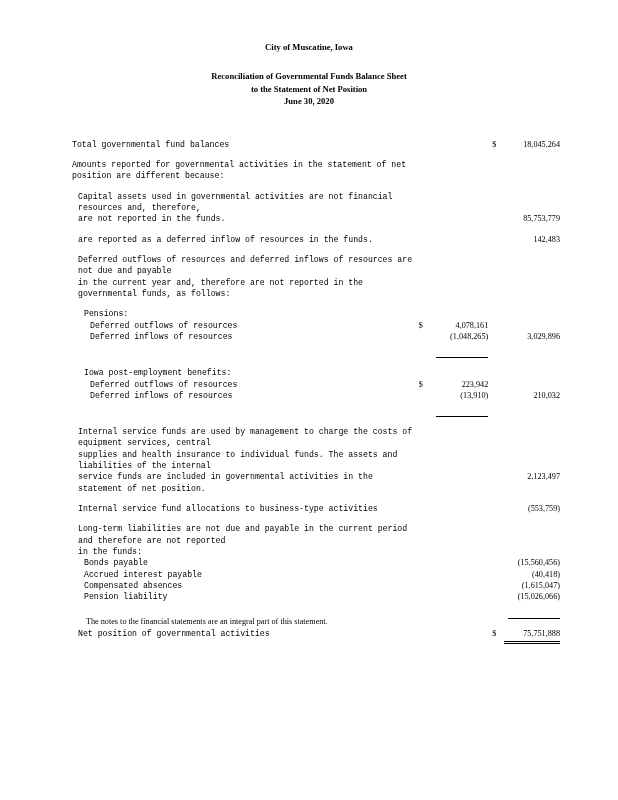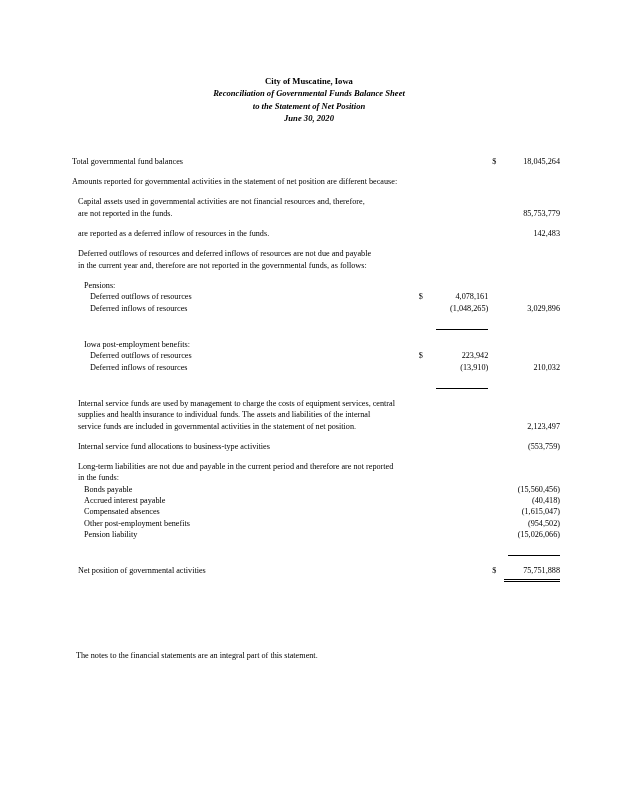--- a/index.html
+++ b/index.html
@@ -22,41 +22,41 @@
     padding: 0;
     box-sizing: border-box;
   }
   .header {
     text-align: center;
     font-weight: bold;
     font-size: 8.5px;
     line-height: 1.45;
   }
   .header .title-city {
-    margin-top: 75px;
+    margin-top: 41px;
     font-size: 8.6px;
   }
   .header .title-block {
-    font-style: italic;
+    margin-top: 17px;
   }
   .header .title-block div {
     font-size: 8.6px;
   }
   table.main {
     margin-top: 22px;
     width: 100%;
     border-collapse: collapse;
     font-size: 8.2px;
   }
   table.main td {
     vertical-align: top;
     padding: 0;
     line-height: 1.38;
   }
-  .col-label { width: 430px; padding-left: 72px !important; box-sizing: border-box; }
+  .col-label { width: 430px; padding-left: 72px !important; box-sizing: border-box; font-family: Liberation Mono, monospace; }
   .col-dollar1 { width: 12px; text-align: left; }
   .col-num1 { width: 58px; text-align: right; padding-right: 4px !important; }
   .col-gap { width: 6px; }
   .col-num2 { width: 62px; text-align: right; padding-right: 58px !important; }
   .indent1 { padding-left: 78px !important; margin-left: 28px; }
   .indent2 { padding-left: 84px !important; }
   .indent3 { padding-left: 90px !important; }
 
   .spacer-row td { height: 9px; font-size: 1px; line-height: 1px; }
 
@@ -69,21 +69,21 @@
   }
   .dbl-underline {
     display: inline-block;
     min-width: 56px;
     text-align: right;
     border-bottom: 3px double #000;
     padding-bottom: 2px;
   }
   .note {
     position: absolute;
-    left: 76px;
+    left: 86px;
     top: 576px;
     font-size: 8.2px;
   }
 </style>
 </head>
 <body>
 
 <div class="page">
 
   <div class="header">
@@ -295,27 +295,20 @@
       <td class="col-num2">(40,418)</td>
     </tr>
     <tr>
       <td class="col-label indent2">Compensated absences</td>
       <td class="col-dollar1"></td>
       <td class="col-num1"></td>
       <td class="col-gap"></td>
       <td class="col-num2">(1,615,047)</td>
     </tr>
     <tr>
-      <td class="col-label indent2">Other post-employment benefits</td>
-      <td class="col-dollar1"></td>
-      <td class="col-num1"></td>
-      <td class="col-gap"></td>
-      <td class="col-num2">(954,502)</td>
-    </tr>
-    <tr>
       <td class="col-label indent2">Pension liability</td>
       <td class="col-dollar1"></td>
       <td class="col-num1"></td>
       <td class="col-gap"></td>
       <td class="col-num2"><span class="underline-num">(15,026,066)</span></td>
     </tr>
 
     <tr class="spacer-row">
           <td colspan="5"></td>
         </tr>

